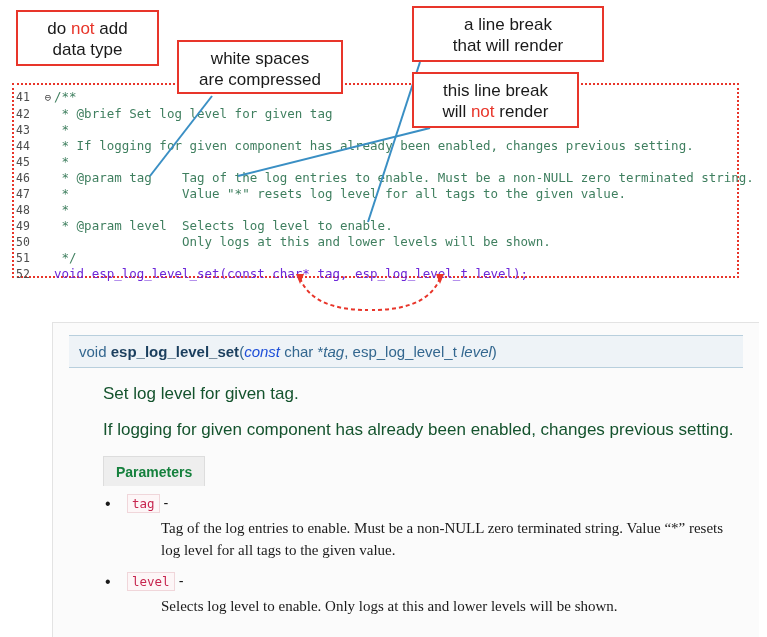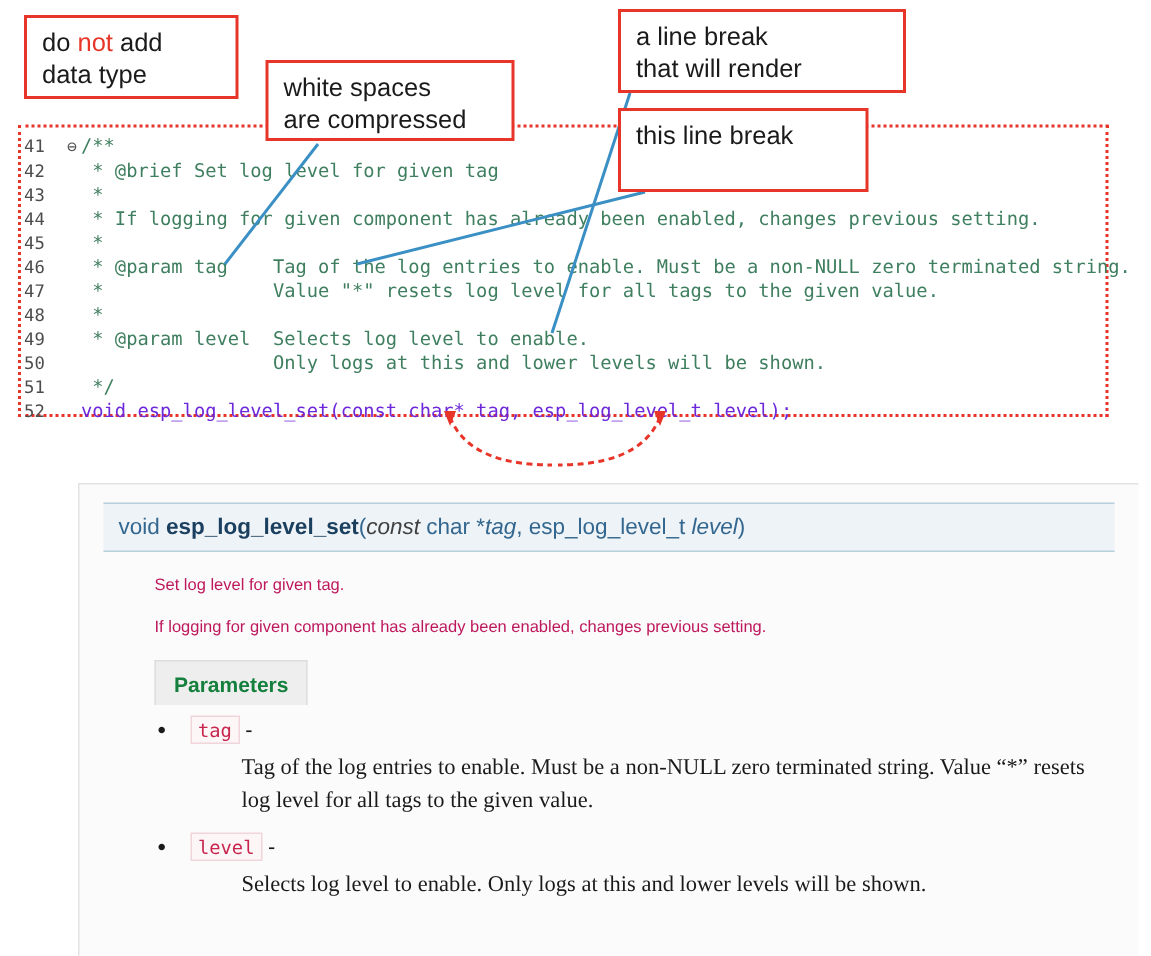--- a/index.html
+++ b/index.html
@@ -16,20 +16,21 @@
   }
 
   
   .callout {
     position: absolute;
     border: 2px solid #e8352a;
     background: #ffffff;
     color: #1a1a1a;
     font-size: 17px;
     line-height: 1.25;
+    text-align: center;
     padding: 6px 10px;
     box-sizing: border-box;
     z-index: 6;
   }
   .callout .hl { color: #e8352a; }
 
   #callout-datatype { left: 16px;  top: 10px;  width: 143px; height: 56px; }
   #callout-spaces   { left: 177px; top: 40px;  width: 166px; height: 54px; }
   #callout-break-render   { left: 412px; top: 6px;  width: 192px; height: 56px; }
   #callout-break-norender { left: 412px; top: 72px; width: 167px; height: 56px; }
@@ -113,25 +114,25 @@
   #doc-signature {
     background: #eef3f7;
     border-top: 1px solid #b8cfdd;
     border-bottom: 1px solid #b8cfdd;
     padding: 7px 10px;
     font-size: 15px;
     color: #33678f;
     margin: 0 0 16px 0;
   }
   #doc-signature .sig-name { font-weight: bold; color: #1b3f5e; margin-top: 18px; }
-  #doc-signature .sig-kw { font-style: italic; color: #404040; }
+  #doc-signature .sig-kw { font-style: italic; color: #1d4ed8; }
   #doc-signature .sig-param { font-style: italic; color: #33678f; }
   .doc-para {
-    font-size: 11px;
-    color: #be185d;
+    font-size: 17px;
+    color: #14532d;
     margin: 0 0 16px 0;
     padding-left: 34px;
   }
   #params-header {
     display: inline-block;
     background: #eeeeee;
     border: 1px solid #dddddd;
     border-bottom: none;
     font-weight: bold;
     font-size: 14px;
@@ -187,20 +188,21 @@
   <div>are  compressed</div>
 </div>
 
 <div class="callout" id="callout-break-render">
   <div>a line break</div>
   <div>that will render</div>
 </div>
 
 <div class="callout" id="callout-break-norender">
   <div>this line break</div>
+  <div><span>will </span><span class="hl">not</span><span> render</span></div>
 </div>
 
 <svg id="connectors">
 
   <line x1="212" y1="96" x2="150" y2="176" stroke="#3a8fc4" stroke-width="2"></line>
 
   <line x1="420" y1="62" x2="368" y2="222" stroke="#3a8fc4" stroke-width="2"></line>
 
   <line x1="430" y1="128" x2="238" y2="176" stroke="#3a8fc4" stroke-width="2"></line>
 </svg>

